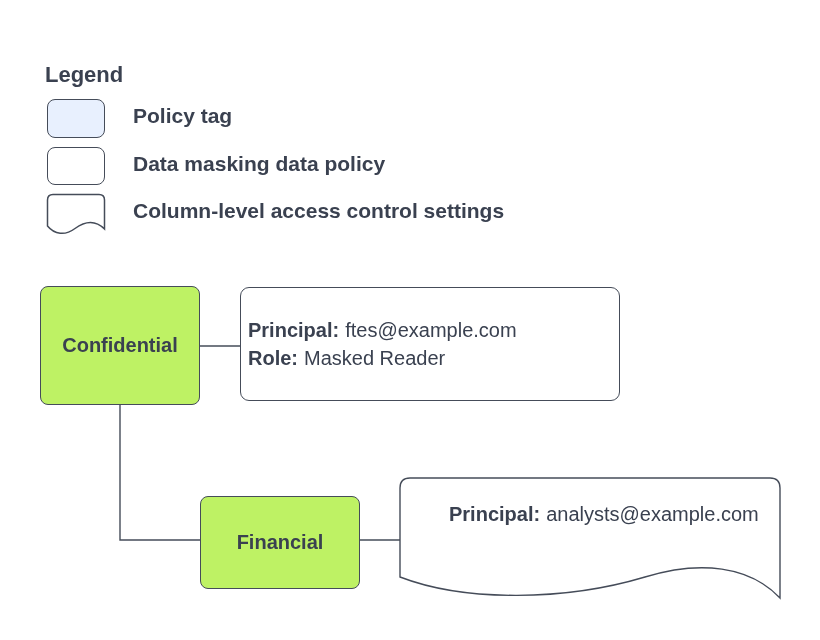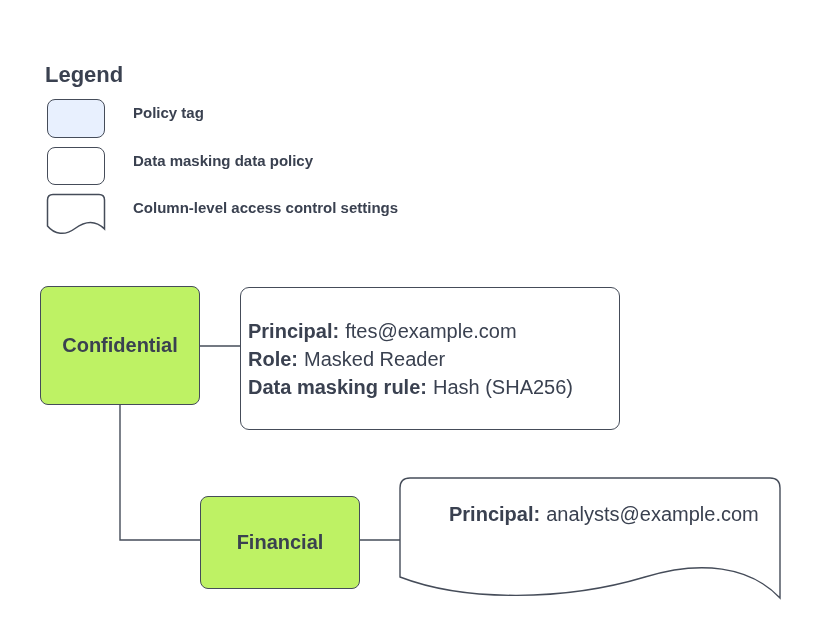--- a/index.html
+++ b/index.html
@@ -6,21 +6,21 @@
   .canvas{
     position:relative;width:820px;height:640px;background:#ffffff;overflow:hidden;
     font-family:"Liberation Sans",sans-serif;color:#3a4150;
   }
   .underlay{position:absolute;left:0;top:0;width:820px;height:640px;}
   .abs{position:absolute;}
   .legend-title{
     left:45px;top:62px;font-size:22px;font-weight:700;
   }
   .legend-label{
-    font-size:15px;font-weight:700;white-space:nowrap;
+    font-size:21px;font-weight:700;white-space:nowrap;
   }
   .legend-swatch{
     box-sizing:border-box;border:1.5px solid #454c59;border-radius:8px;background:#ffffff;
   }
   .swatch-blue{background:#e8f0fe;}
   .node{
     box-sizing:border-box;border:1.5px solid #454c59;border-radius:8px;background:#bef264;
     display:flex;align-items:center;justify-content:center;
     font-size:20px;font-weight:700;
   }
@@ -60,29 +60,26 @@
 
   <div class="abs legend-swatch" style="left:47px;top:147px;width:58px;height:38px;"></div>
   <div class="abs legend-label" style="left:133px;top:152px;">Data masking data policy</div>
 
   <div class="abs legend-label" style="left:133px;top:199px;">Column-level access control settings</div>
 
   <div class="abs node" style="left:40px;top:286px;width:160px;height:119px;">
     <span>Confidential</span>
   </div>
 
-  <div class="abs policy-box" style="left:240px;top:287px;width:380px;height:143px;">
+  <div class="abs policy-box" style="left:240px;top:287px;width:380px;height:114px;">
     <div class="fline">
       <span class="fname">Principal:</span><span>ftes@example.com</span>
     </div>
     <div class="fline">
       <span class="fname">Role:</span><span>Masked Reader</span>
-    </div>
-    <div class="fline">
-      <span class="fname">Data masking rule:</span><span>Hash (SHA256)</span>
     </div>
   </div>
 
   <div class="abs node" style="left:200px;top:496px;width:160px;height:93px;">
     <span>Financial</span>
   </div>
 
   <div class="abs doc-text">
     <div class="fline">
       <span class="fname">Principal:</span><span>analysts@example.com</span>

